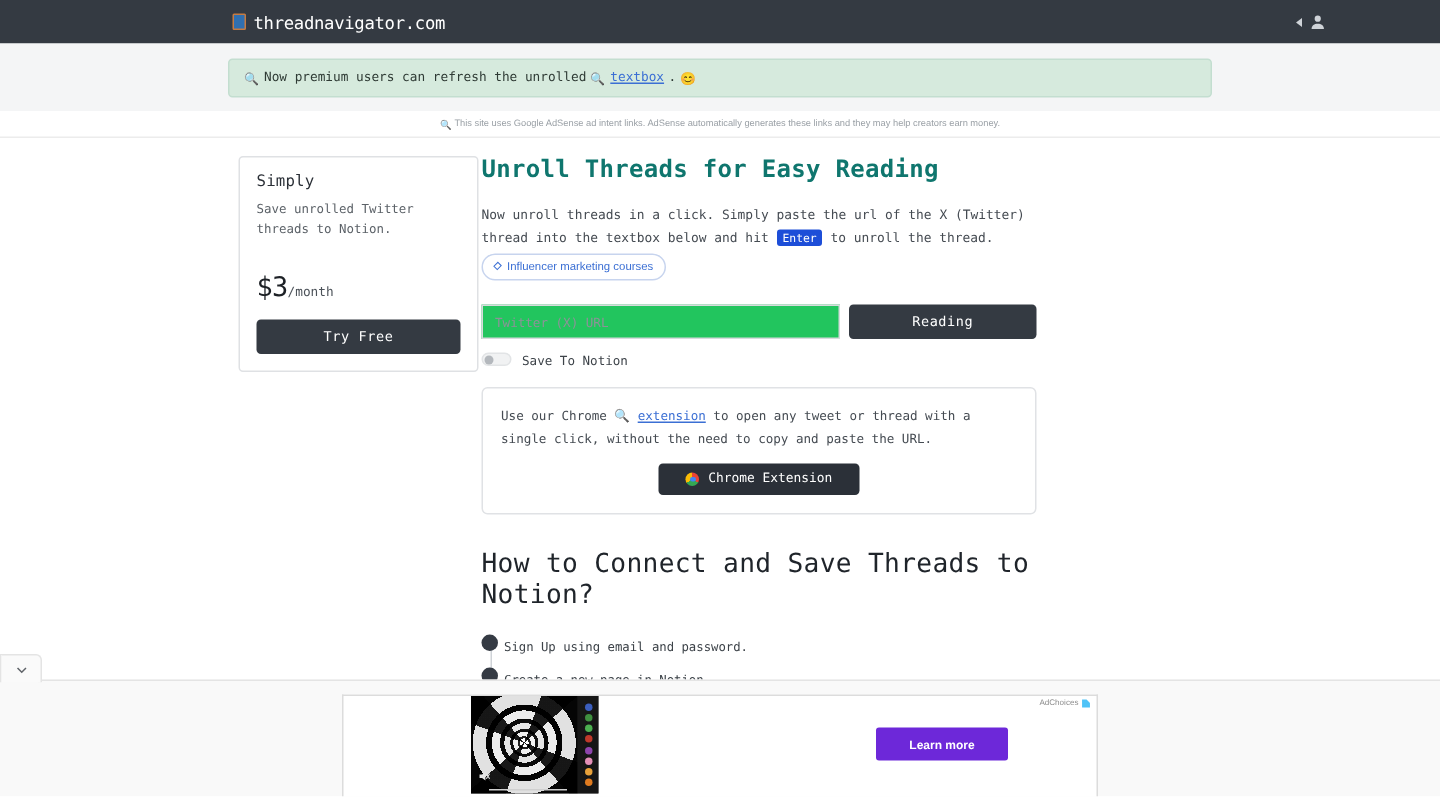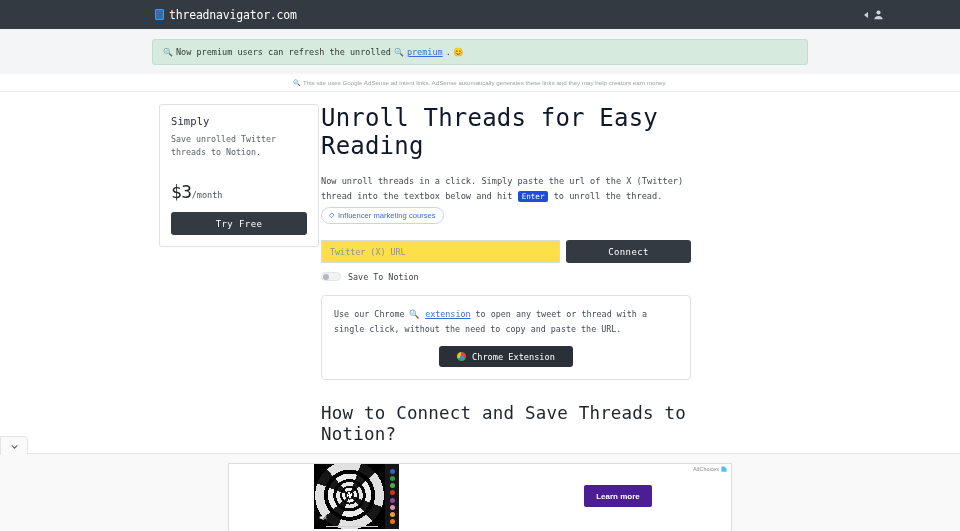--- a/index.html
+++ b/index.html
@@ -72,42 +72,42 @@
   .price .per { font-size:8.5px; color:#4c5259; }
   .btn-dark {
     background:#343a42; color:#fff; border:none; border-radius:3px;
     width:100%; height:23px; font-size:9px;
     font-family:"DejaVu Sans Mono", monospace; cursor:pointer;
     letter-spacing:0.4px;
   }
 
   .rightcol { margin-left:2px; width:370px; }
   h1 {
-    font-size:24px; line-height:1.17; color:#0f172a;
-    font-weight:400; letter-spacing:0.2px; margin-bottom:14px;
+    font-size:16px; line-height:1.17; color:#0f766e;
+    font-weight:700; letter-spacing:0.2px; margin-bottom:14px;
   }
   .lede { font-size:8.6px; color:#454b52; line-height:1.72; }
   .kbd {
     background:#1d4ed8; color:#fff; border-radius:2px;
     padding:1px 4px; font-size:7.6px;
   }
   .adchip {
     display:inline-flex; align-items:center; gap:3px;
     border:1px solid #c7d4ee; border-radius:9px;
     padding:1px 7px 1.5px 6px; margin-top:3px;
     color:#3b6fd4; font-size:7.6px;
     font-family:"Liberation Sans", sans-serif;
     cursor:pointer; background:#fff;
   }
 
   .formrow { display:flex; gap:6px; margin-top:16px; }
   .urlinput {
     flex:1; height:23px; border:1px solid #d8dadd; border-radius:0;
     padding:0 8px; font-size:8.4px; color:#2a2f36;
-    font-family:"DejaVu Sans Mono", monospace; outline:none; background:#fde047;
+    font-family:"DejaVu Sans Mono", monospace; outline:none; background:#22c55e;
   }
   .urlinput::placeholder { color:#8d9298; }
   .btn-nav {
     width:125px; height:23px; background:#343a42; color:#fff;
     border:none; border-radius:3px; font-size:9px;
     font-family:"DejaVu Sans Mono", monospace; cursor:pointer; letter-spacing:0.4px;
   }
 
   .togglerow { display:flex; gap:7px; margin-top:9px; }
   .toggle {
@@ -190,22 +190,22 @@
   }
   .dotstrip{
     position:absolute; right:0; top:0; width:14px; height:65px;
     background:#161616; display:flex; flex-direction:column;
     align-items:center; justify-content:space-evenly; padding:3px 0;
   }
   .dotstrip i{ width:5px;height:5px;border-radius:50%; display:block; }
   .mute-icon{ position:absolute; left:4px; bottom:7px; width:9px;height:9px; color:#e8e8e8; }
   .progress{ position:absolute; left:12px; bottom:2px; width:52px; height:1.5px; background:#cfcfcf; }
   .learnmore{
-    position:absolute; left:355px; top:21px; width:68px; height:22px;
-    background:#4c1d95; color:#fff; border:none; border-radius:2px;
+    position:absolute; left:355px; top:21px; width:88px; height:22px;
+    background:#6d28d9; color:#fff; border:none; border-radius:2px;
     font-family:"Liberation Sans",sans-serif; font-size:8px; font-weight:700;
     cursor:pointer;
   }
   .chev { width:9px; height:9px; color:#5f6368; display:block; }
 </style>
 </head>
 <body>
 
 <div class="page">
 
@@ -222,21 +222,21 @@
       </svg>
     </div>
   </div>
 
 
   <div class="alertwrap">
     <div class="alert">
       <span class="mag">🔍</span>
       <span>Now premium users can refresh the unrolled</span>
       <span class="mag">🔍</span>
-      <a href="#">premium</a>
+      <a href="#">textbox</a>
       <span>.</span>
       <span>😊</span>
     </div>
   </div>
 
   <div class="adnote">
     <span>🔍</span>
     <span>This site uses Google AdSense ad intent links. AdSense automatically generates these links and they may help creators earn money.</span>
   </div>
 
@@ -265,21 +265,21 @@
         <span class="adchip">
           <svg viewBox="0 0 16 16" width="7" height="7" fill="none" stroke="currentColor" stroke-width="1.6">
             <path d="M9 2 L14 7 L8 13 L3 8 Z"></path>
           </svg>
           <span>Influencer marketing courses</span>
         </span>
       </div>
 
       <div class="formrow">
         <input class="urlinput" type="text" placeholder="Twitter (X) URL" style="">
-        <button class="btn-nav">Connect</button>
+        <button class="btn-nav">Reading</button>
       </div>
 
       <div class="togglerow">
         <span class="toggle">
           <span class="knob"></span>
         </span>
         <label>Save To Notion</label>
       </div>
 
       <div class="extbox">

